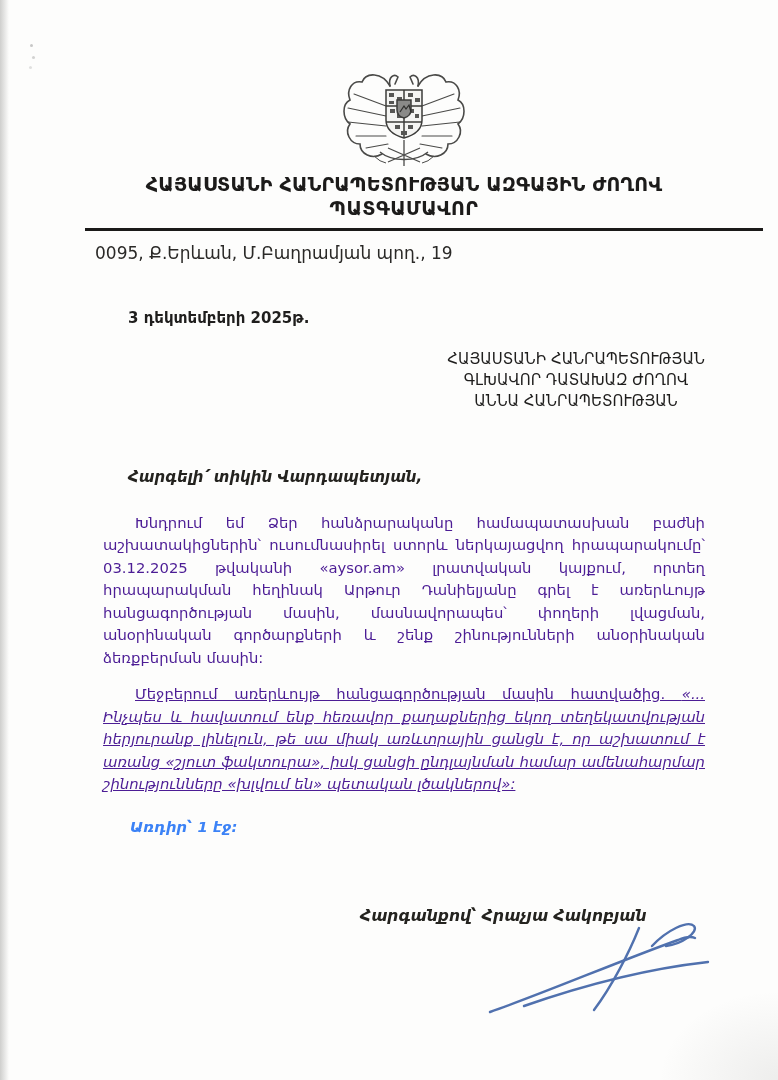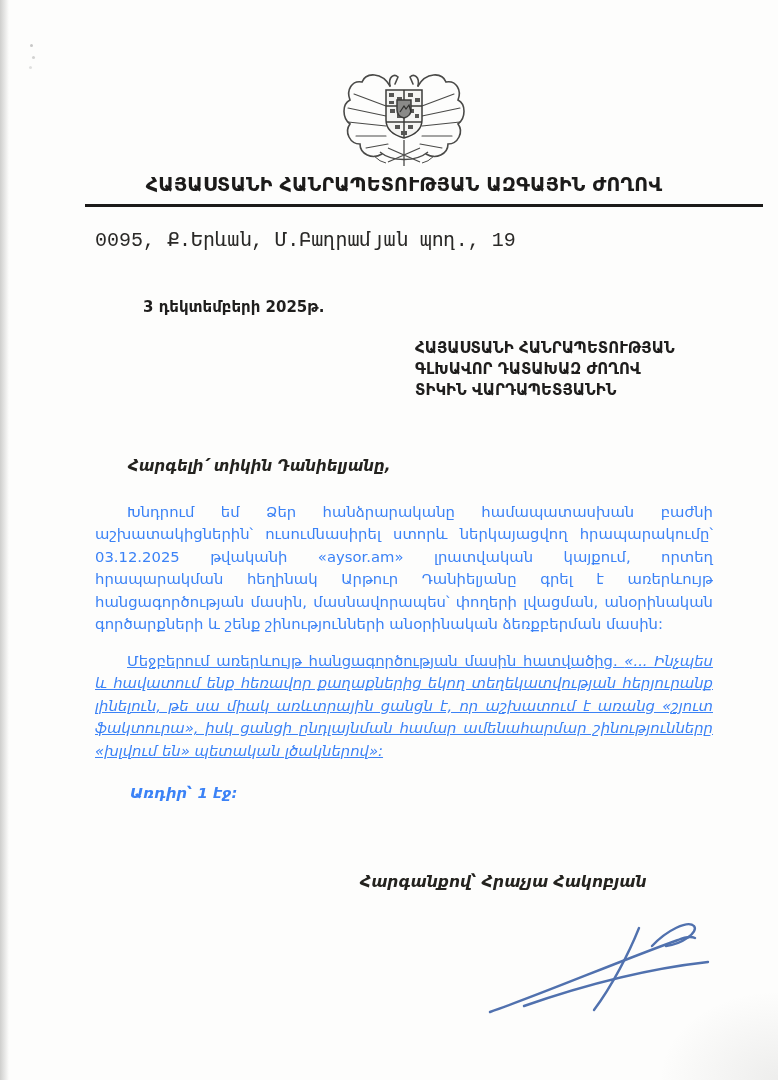--- a/index.html
+++ b/index.html
@@ -38,33 +38,33 @@
     font-size:19px; line-height:24px; font-weight:bold; color:#1c1b1a;
     letter-spacing:.2px;
   }
   .org-line2{
     text-align:center; font-size:19px; line-height:24px; font-weight:bold; color:#1c1b1a;
     letter-spacing:.4px;
   }
   .header-rule{
     margin:8px 0 0 -10px; width:678px; height:2.5px; background:#1b1a19; border:none;
   }
-  .address{ margin-top:20px; font-size:20px; color:#2a2927;font-family:Liberation Mono, monospace; }
-  .date{ margin-top:46px; margin-left:48px; font-size:15px; font-weight:bold; color:#1f1e1d; }
+  .address{ margin-top:12px; font-size:17px; color:#2a2927; }
+  .date{ margin-top:46px; margin-left:33px; font-size:15px; font-weight:bold; color:#1f1e1d; }
   .recipient{
-    margin:22px -24px 0 auto; width:322px; text-align:left;
-    font-size:15px; line-height:21px; font-weight:bold; color:#1f1e1d;
+    margin:22px -24px 0 auto; width:322px; text-align:center;
+    font-size:15px; line-height:21px; font-weight:normal; color:#1f1e1d;
   }
   .salutation{
     margin-top:56px; margin-left:33px;
     font-size:15px; font-weight:bold; font-style:italic; color:#24231f;
   }
   .body-par{
-    margin:0; font-size:14.8px; line-height:22.5px; text-align:justify;
-    text-indent:32px; color:#3b82f6;
+    margin:8px; font-size:14.8px; line-height:22.5px; text-align:justify;
+    text-indent:32px; color:#4c1d95;
   }
   .p1{ margin-top:26px; }
   .p2{ margin-top:14px;text-decoration:underline; }
   .p3{ margin-top:6px; font-style:italic; }
   .p4{ margin-top:0; text-indent:32px; }
   .quote{ font-style:italic; }
   .attachment{
     margin-top:22px; margin-left:35px;
     font-size:14.8px; font-weight:bold; font-style:italic; color:#3b82f6;
   }
@@ -112,34 +112,35 @@
     </g>
     <g stroke="#4a4a48" fill="none" stroke-width="1.3">
       <path d="M40,88 C52,98 76,98 88,88"></path>
       <path d="M48,84 L80,98 M80,84 L48,98"></path>
       <path d="M64,76 V102"></path>
       <path d="M34,92 q6,6 12,7 M94,92 q-6,6 -12,7" stroke-width="1"></path>
     </g>
   </svg>
 
   <div class="org-line1">ՀԱՅԱՍՏԱՆԻ ՀԱՆՐԱՊԵՏՈՒԹՅԱՆ ԱԶԳԱՅԻՆ ԺՈՂՈՎ</div>
+  <div class="org-line2">ՊԱՏԳԱՄԱՎՈՐ</div>
 
   <div class="header-rule"></div>
 
   <div class="address">0095, Ք.Երևան, Մ.Բաղրամյան պող., 19</div>
 
   <div class="date">3 դեկտեմբերի 2025թ.</div>
 
   <div class="recipient">
     <div>ՀԱՅԱՍՏԱՆԻ ՀԱՆՐԱՊԵՏՈՒԹՅԱՆ</div>
     <div>ԳԼԽԱՎՈՐ ԴԱՏԱԽԱԶ ԺՈՂՈՎ</div>
-    <div>ՏԻԿԻՆ ՎԱՐԴԱՊԵՏՅԱՆԻՆ</div>
+    <div>ԱՆՆԱ ՀԱՆՐԱՊԵՏՈՒԹՅԱՆ</div>
   </div>
 
-  <div class="salutation">Հարգելի՛ տիկին Դանիելյանը,</div>
+  <div class="salutation">Հարգելի՛ տիկին Վարդապետյան,</div>
 
   <p class="body-par p1">Խնդրում եմ Ձեր հանձրարականը համապատասխան բաժնի աշխատակիցներին՝ ուսումնասիրել ստորև ներկայացվող հրապարակումը՝ 03.12.2025 թվականի «aysor.am» լրատվական կայքում, որտեղ հրապարակման հեղինակ Արթուր Դանիելյանը գրել է առերևույթ հանցագործության մասին, մասնավորապես՝ փողերի լվացման, անօրինական գործարքների և շենք շինությունների անօրինական ձեռքբերման մասին:</p>
 
   <p class="body-par p2"><span>Մեջբերում առերևույթ հանցագործության մասին հատվածից. </span><span class="quote">«... Ինչպես և հավատում ենք հեռավոր քաղաքներից եկող տեղեկատվության հերյուրանք լինելուն, թե սա միակ առևտրային ցանցն է, որ աշխատում է առանց «շյուտ ֆակտուրա», իսկ ցանցի ընդլայնման համար ամենահարմար շինությունները «խլվում են» պետական լծակներով»:</span></p>
 
 
 
   <div class="attachment">Առդիր՝ 1 էջ:</div>
 
   <div class="closing">Հարգանքով՝ Հրաչյա Հակոբյան</div>

